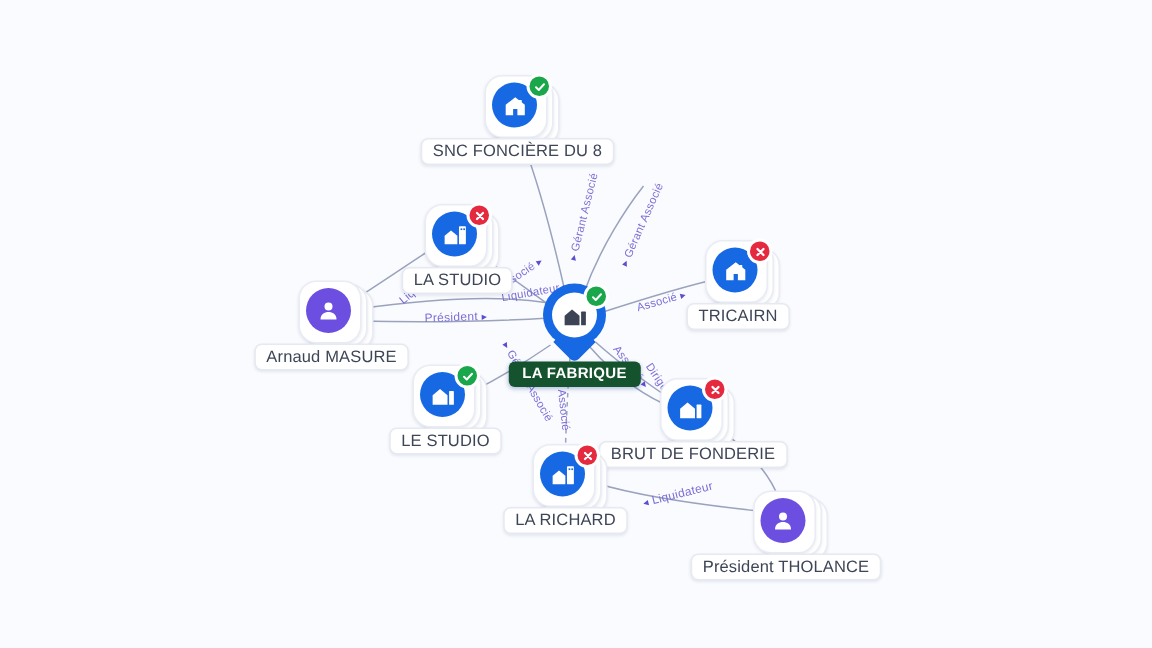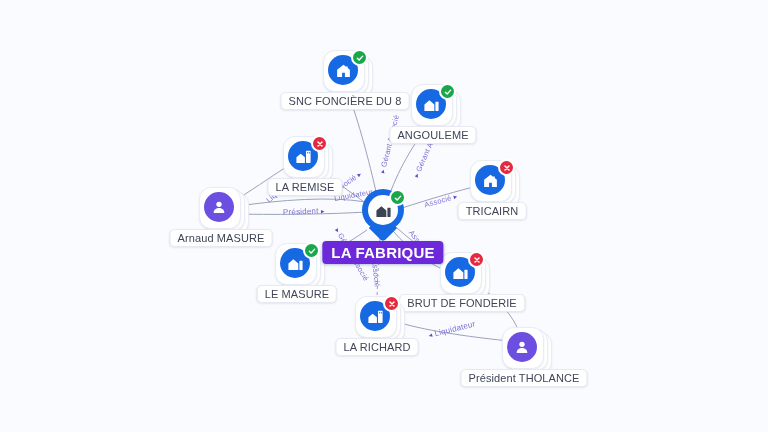--- a/index.html
+++ b/index.html
@@ -75,22 +75,22 @@
     background:#1668e3;transform:rotate(45deg);border-radius:0 0 4px 0;
   }
   .pin .inner{
     position:absolute;left:6px;top:6px;width:30px;height:30px;border-radius:50%;
     background:#ffffff;display:flex;align-items:center;justify-content:center;z-index:2;
   }
   .pin .badge{right:-1px;top:-1px;z-index:3;}
   .pin-label{
     position:absolute;left:50%;transform:translateX(-50%);
     top:52px;white-space:nowrap;
-    background:#6d28d9;border-radius:4px;padding:3px 9px;
-    font-size:15px;color:#ffffff;font-weight:bold;letter-spacing:.2px;
+    background:#14532d;border-radius:4px;padding:3px 9px;
+    font-size:10px;color:#ffffff;font-weight:bold;letter-spacing:.2px;
     box-shadow:0 1px 3px rgba(20,60,150,.30);
   }
 
   
   .elabel{
     position:absolute;white-space:nowrap;
     font-size:7.5px;color:#7b6fd6;
     transform-origin:center center;
     pointer-events:none;
     letter-spacing:.2px;
@@ -207,39 +207,20 @@
       </div>
       <div class="badge ok">
         <svg width="8" height="8" viewBox="0 0 24 24" fill="none" stroke="#fff" stroke-width="4" stroke-linecap="round" stroke-linejoin="round">
             <path d="M4 12.5 L9.5 18 L20 6.5"></path>
           </svg>
       </div>
     </div>
     <div class="nlabel">SNC FONCIÈRE DU 8</div>
   </div>
 
-  <div class="node" style="left:433px;top:106px;">
-    <div class="stack">
-      <div class="card c3"></div>
-      <div class="card c2"></div>
-      <div class="card c1"></div>
-      <div class="disc">
-        <svg width="17" height="17" viewBox="0 0 24 24" fill="#ffffff">
-          <path d="M2 12 L9 6 L16 12 L16 21 L2 21 Z"></path>
-          <rect x="17.5" y="8" width="4.5" height="13" rx=".6"></rect>
-        </svg>
-      </div>
-      <div class="badge ok">
-        <svg width="8" height="8" viewBox="0 0 24 24" fill="none" stroke="#fff" stroke-width="4" stroke-linecap="round" stroke-linejoin="round">
-            <path d="M4 12.5 L9.5 18 L20 6.5"></path>
-          </svg>
-      </div>
-    </div>
-    <div class="nlabel">ANGOULEME</div>
-  </div>
 
   <div class="node" style="left:492px;top:182px;">
     <div class="stack">
       <div class="card c3"></div>
       <div class="card c2"></div>
       <div class="card c1"></div>
       <div class="disc">
         <svg width="17" height="17" viewBox="0 0 24 24" fill="#ffffff">
           <path d="M3 11 L12 4 L21 11 L21 21 L14 21 L14 15 L10 15 L10 21 L3 21 Z"></path>
           <rect x="15.5" y="6.5" width="2.6" height="5" rx=".4"></rect>
@@ -306,21 +287,21 @@
           <path d="M2 12 L9 6 L16 12 L16 21 L2 21 Z"></path>
           <rect x="17.5" y="8" width="4.5" height="13" rx=".6"></rect>
         </svg>
       </div>
       <div class="badge ok">
         <svg width="8" height="8" viewBox="0 0 24 24" fill="none" stroke="#fff" stroke-width="4" stroke-linecap="round" stroke-linejoin="round">
             <path d="M4 12.5 L9.5 18 L20 6.5"></path>
           </svg>
       </div>
     </div>
-    <div class="nlabel">LE MASURE</div>
+    <div class="nlabel">LE STUDIO</div>
   </div>
 
   <div class="node" style="left:305px;top:158px;">
     <div class="stack">
       <div class="card c3"></div>
       <div class="card c2"></div>
       <div class="card c1"></div>
       <div class="disc">
         <svg width="17" height="17" viewBox="0 0 24 24" fill="#ffffff">
           <path d="M2 13 L8 8 L14 13 L14 21 L2 21 Z"></path>
@@ -328,21 +309,21 @@
           <rect x="17" y="6" width="1.6" height="1.6" fill="#1668e3"></rect>
           <rect x="19.6" y="6" width="1.6" height="1.6" fill="#1668e3"></rect>
         </svg>
       </div>
       <div class="badge ko">
         <svg width="8" height="8" viewBox="0 0 24 24" fill="none" stroke="#fff" stroke-width="4.5" stroke-linecap="round">
             <path d="M6 6 L18 18 M18 6 L6 18"></path>
           </svg>
       </div>
     </div>
-    <div class="nlabel">LA REMISE</div>
+    <div class="nlabel">LA STUDIO</div>
   </div>
 
   <div class="node" style="left:221px;top:209px;">
     <div class="stack">
       <div class="card c3"></div>
       <div class="card c2"></div>
       <div class="card c1"></div>
       <div class="disc pdisc">
         <svg width="16" height="16" viewBox="0 0 24 24" fill="#ffffff">
           <circle cx="12" cy="8" r="4"></circle>

